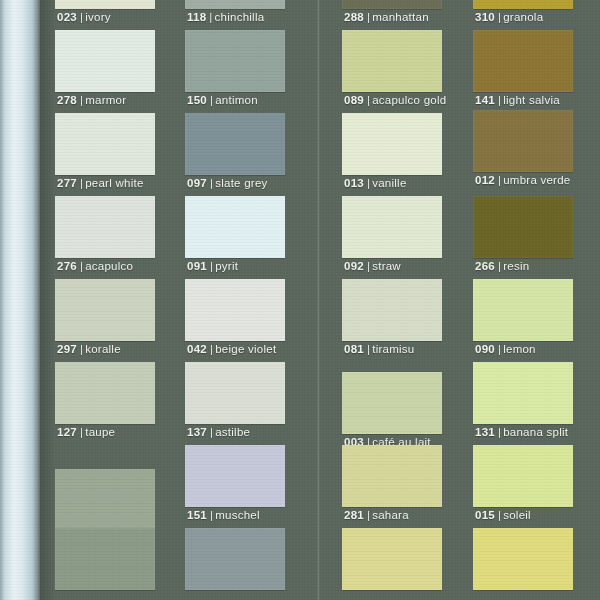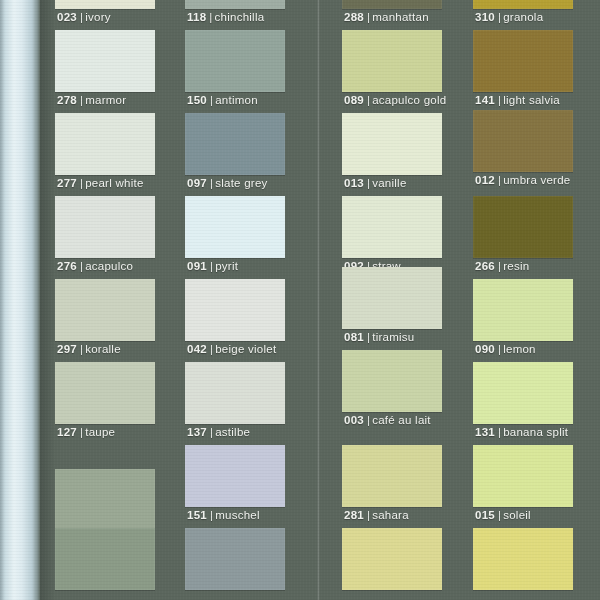--- a/index.html
+++ b/index.html
@@ -207,25 +207,25 @@
           <div class="caption"><span class="code">089</span><span class="sep">|</span><span class="name">acapulco gold</span></div>
         </div>
         <div class="swatch-cell" style="top: 113px;">
           <div class="chip" style="background: rgb(229, 236, 212);"></div>
           <div class="caption"><span class="code">013</span><span class="sep">|</span><span class="name">vanille</span></div>
         </div>
         <div class="swatch-cell" style="top: 196px; text-decoration: underline;">
           <div class="chip" style="background: rgb(225, 233, 211);"></div>
           <div class="caption"><span class="code">092</span><span class="sep">|</span><span class="name">straw</span></div>
         </div>
-        <div class="swatch-cell" style="top: 267px;">
+        <div class="swatch-cell" style="top: 279px;">
           <div class="chip" style="background: rgb(213, 220, 200);"></div>
           <div class="caption"><span class="code">081</span><span class="sep">|</span><span class="name">tiramisu</span></div>
         </div>
-        <div class="swatch-cell" style="top: 350px; border-radius: 21px;">
+        <div class="swatch-cell" style="top: 372px; border-radius: 21px;">
           <div class="chip" style="background: rgb(201, 212, 168);"></div>
           <div class="caption"><span class="code">003</span><span class="sep">|</span><span class="name">café au lait</span></div>
         </div>
         <div class="swatch-cell" style="top: 445px;">
           <div class="chip" style="background: rgb(213, 215, 154);"></div>
           <div class="caption"><span class="code">281</span><span class="sep">|</span><span class="name">sahara</span></div>
         </div>
         <div class="swatch-cell" style="top: 528px;">
           <div class="chip" style="background: rgb(220, 217, 147);"></div>
         </div>

